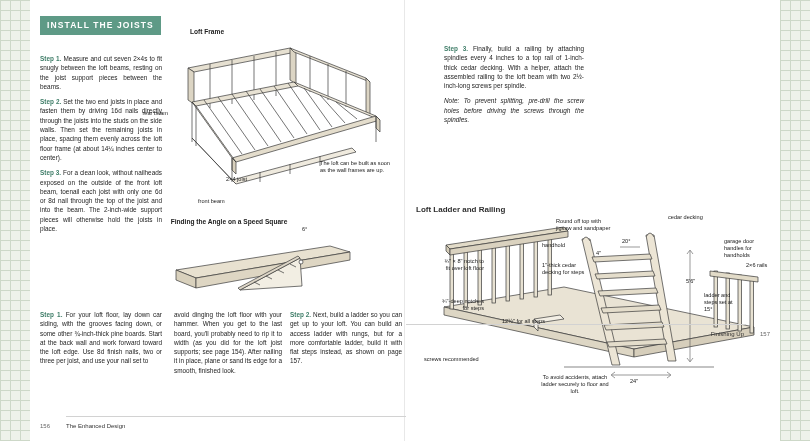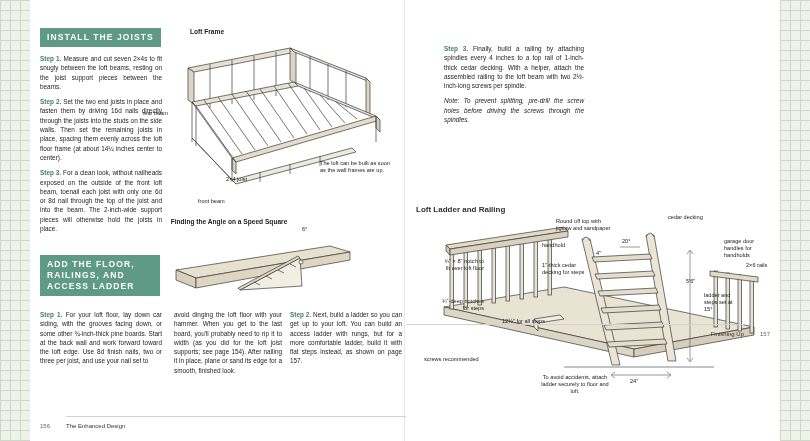--- a/index.html
+++ b/index.html
@@ -69,21 +69,21 @@
     text-align: justify;
   }
   .body-col p { margin: 0 0 6px 0; }
   .step {
     color: #3f7d68;
     font-weight: bold;
   }
   .note-it { font-style: italic; }
 
   
-  #install-joists-head { position: absolute; left: 10px; top: 28px; text-align: center; }
+  #install-joists-head { position: absolute; left: 10px; top: 16px; text-align: center; }
   #install-joists-text {
     position: absolute; left: 10px; top: 54px; width: 122px;
   }
   #floor-rail-head { position: absolute; left: 10px; top: 255px; width: 122px; }
   #floor-rail-text { position: absolute; left: 10px; top: 310px; width: 122px; }
   #floor-rail-text2 { position: absolute; left: 144px; top: 310px; width: 108px; }
   #floor-rail-text3 { position: absolute; left: 260px; top: 310px; width: 112px; }
 
   
   #step3-text { position: absolute; left: 38px; top: 44px; width: 140px; }
@@ -145,21 +145,20 @@
         <span class="step">Step 1.</span><span> Measure and cut seven 2×4s to fit snugly between the loft beams, resting on the joist support pieces between the beams.</span>
       </p>
       <p>
         <span class="step">Step 2.</span><span> Set the two end joists in place and fasten them by driving 16d nails directly through the joists into the studs on the side walls. Then set the remaining joists in place, spacing them evenly across the loft floor frame (at about 14¼ inches center to center).</span>
       </p>
       <p>
         <span class="step">Step 3.</span><span> For a clean look, without nailheads exposed on the outside of the front loft beam, toenail each joist with only one 6d or 8d nail through the top of the joist and into the beam. The 2-inch-wide support pieces will otherwise hold the joists in place.</span>
       </p>
     </div>
 
-    <div class="sec-head two-line" id="floor-rail-head">Add the Floor, Railings, and Access Ladder</div>
 
     <div class="body-col" id="floor-rail-text">
       <p>
         <span class="step">Step 1.</span><span> For your loft floor, lay down car siding, with the grooves facing down, or some other ¾-inch-thick pine boards. Start at the back wall and work forward toward the loft edge. Use 8d finish nails, two or three per joist, and use your nail set to</span>
       </p>
     </div>
 
     <div class="body-col" id="floor-rail-text2">
       <p>
         <span>avoid dinging the loft floor with your hammer. When you get to the last board, you'll probably need to rip it to width (as you did for the loft joist supports; see page 154). After nailing it in place, plane or sand its edge for a smooth, finished look.</span>

